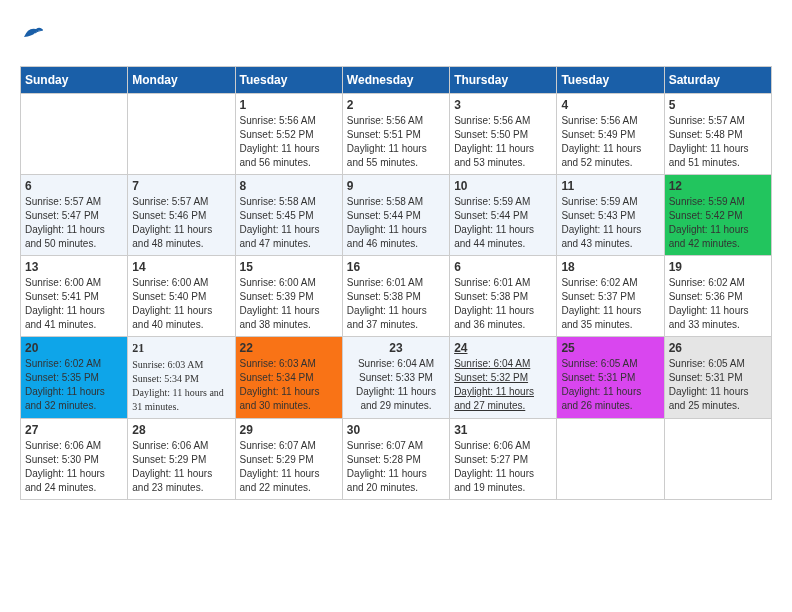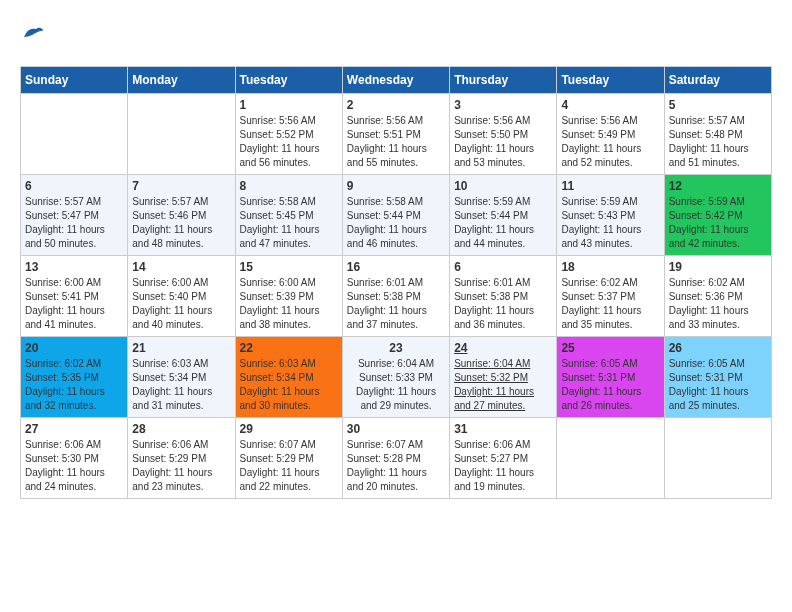--- a/index.html
+++ b/index.html
@@ -236,21 +236,21 @@
 Daylight: 11 hours and 33 minutes.</div>
         </td>
       </tr>
       <tr>
         <td style="background: #0ea5e9;">
           <div class="day-number">20</div>
           <div class="day-info" style="white-space: pre-line;">Sunrise: 6:02 AM
 Sunset: 5:35 PM
 Daylight: 11 hours and 32 minutes.</div>
         </td>
-        <td style="background: rgb(240, 245, 251);">
+        <td style="background: rgb(240, 245, 251); font-family: Liberation Serif, serif;">
           <div class="day-number">21</div>
           <div class="day-info" style="white-space: pre-line;">Sunrise: 6:03 AM
 Sunset: 5:34 PM
 Daylight: 11 hours and 31 minutes.</div>
         </td>
         <td style="background: #f97316;">
           <div class="day-number">22</div>
           <div class="day-info" style="white-space: pre-line;">Sunrise: 6:03 AM
 Sunset: 5:34 PM
 Daylight: 11 hours and 30 minutes.</div>
@@ -266,21 +266,21 @@
           <div class="day-info" style="white-space: pre-line;">Sunrise: 6:04 AM
 Sunset: 5:32 PM
 Daylight: 11 hours and 27 minutes.</div>
         </td>
         <td style="background: #d946ef;">
           <div class="day-number">25</div>
           <div class="day-info" style="white-space: pre-line;">Sunrise: 6:05 AM
 Sunset: 5:31 PM
 Daylight: 11 hours and 26 minutes.</div>
         </td>
-        <td style="background: #7dd3fc;">
+        <td style="background: #e5e5e5;">
           <div class="day-number">26</div>
           <div class="day-info" style="white-space: pre-line;">Sunrise: 6:05 AM
 Sunset: 5:31 PM
 Daylight: 11 hours and 25 minutes.</div>
         </td>
       </tr>
       <tr>
         <td>
           <div class="day-number">27</div>
           <div class="day-info" style="white-space: pre-line;">Sunrise: 6:06 AM

